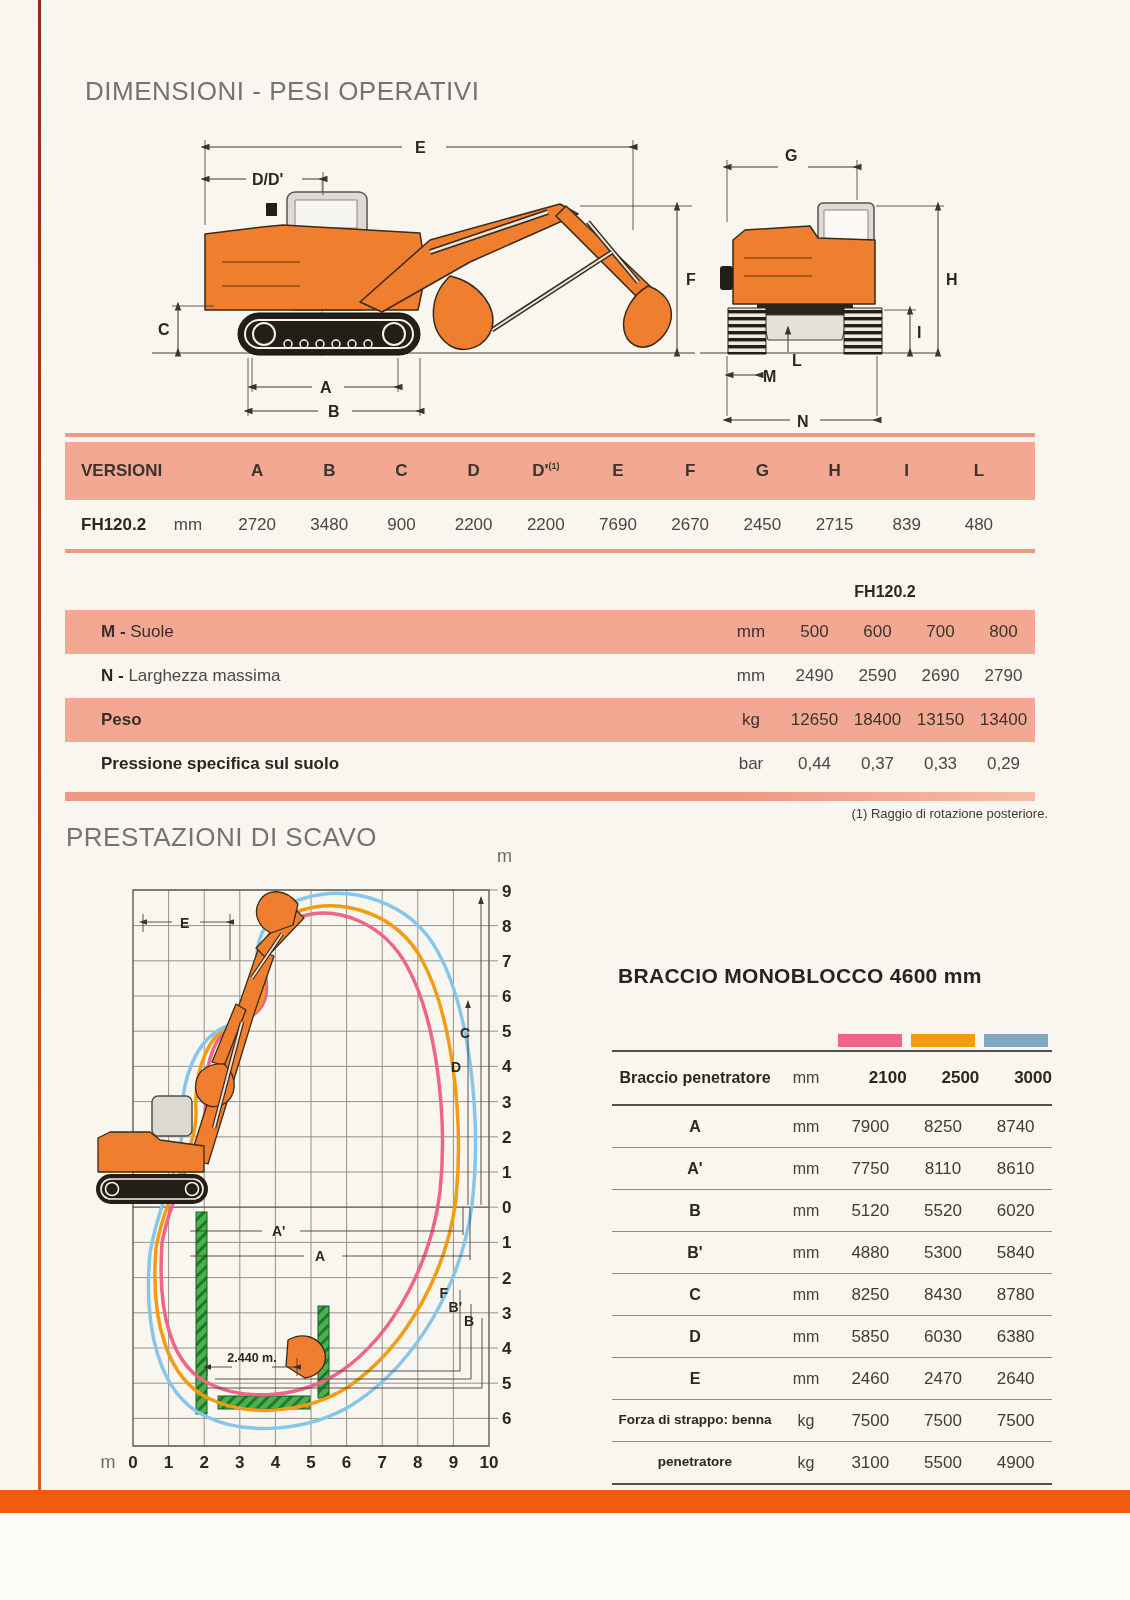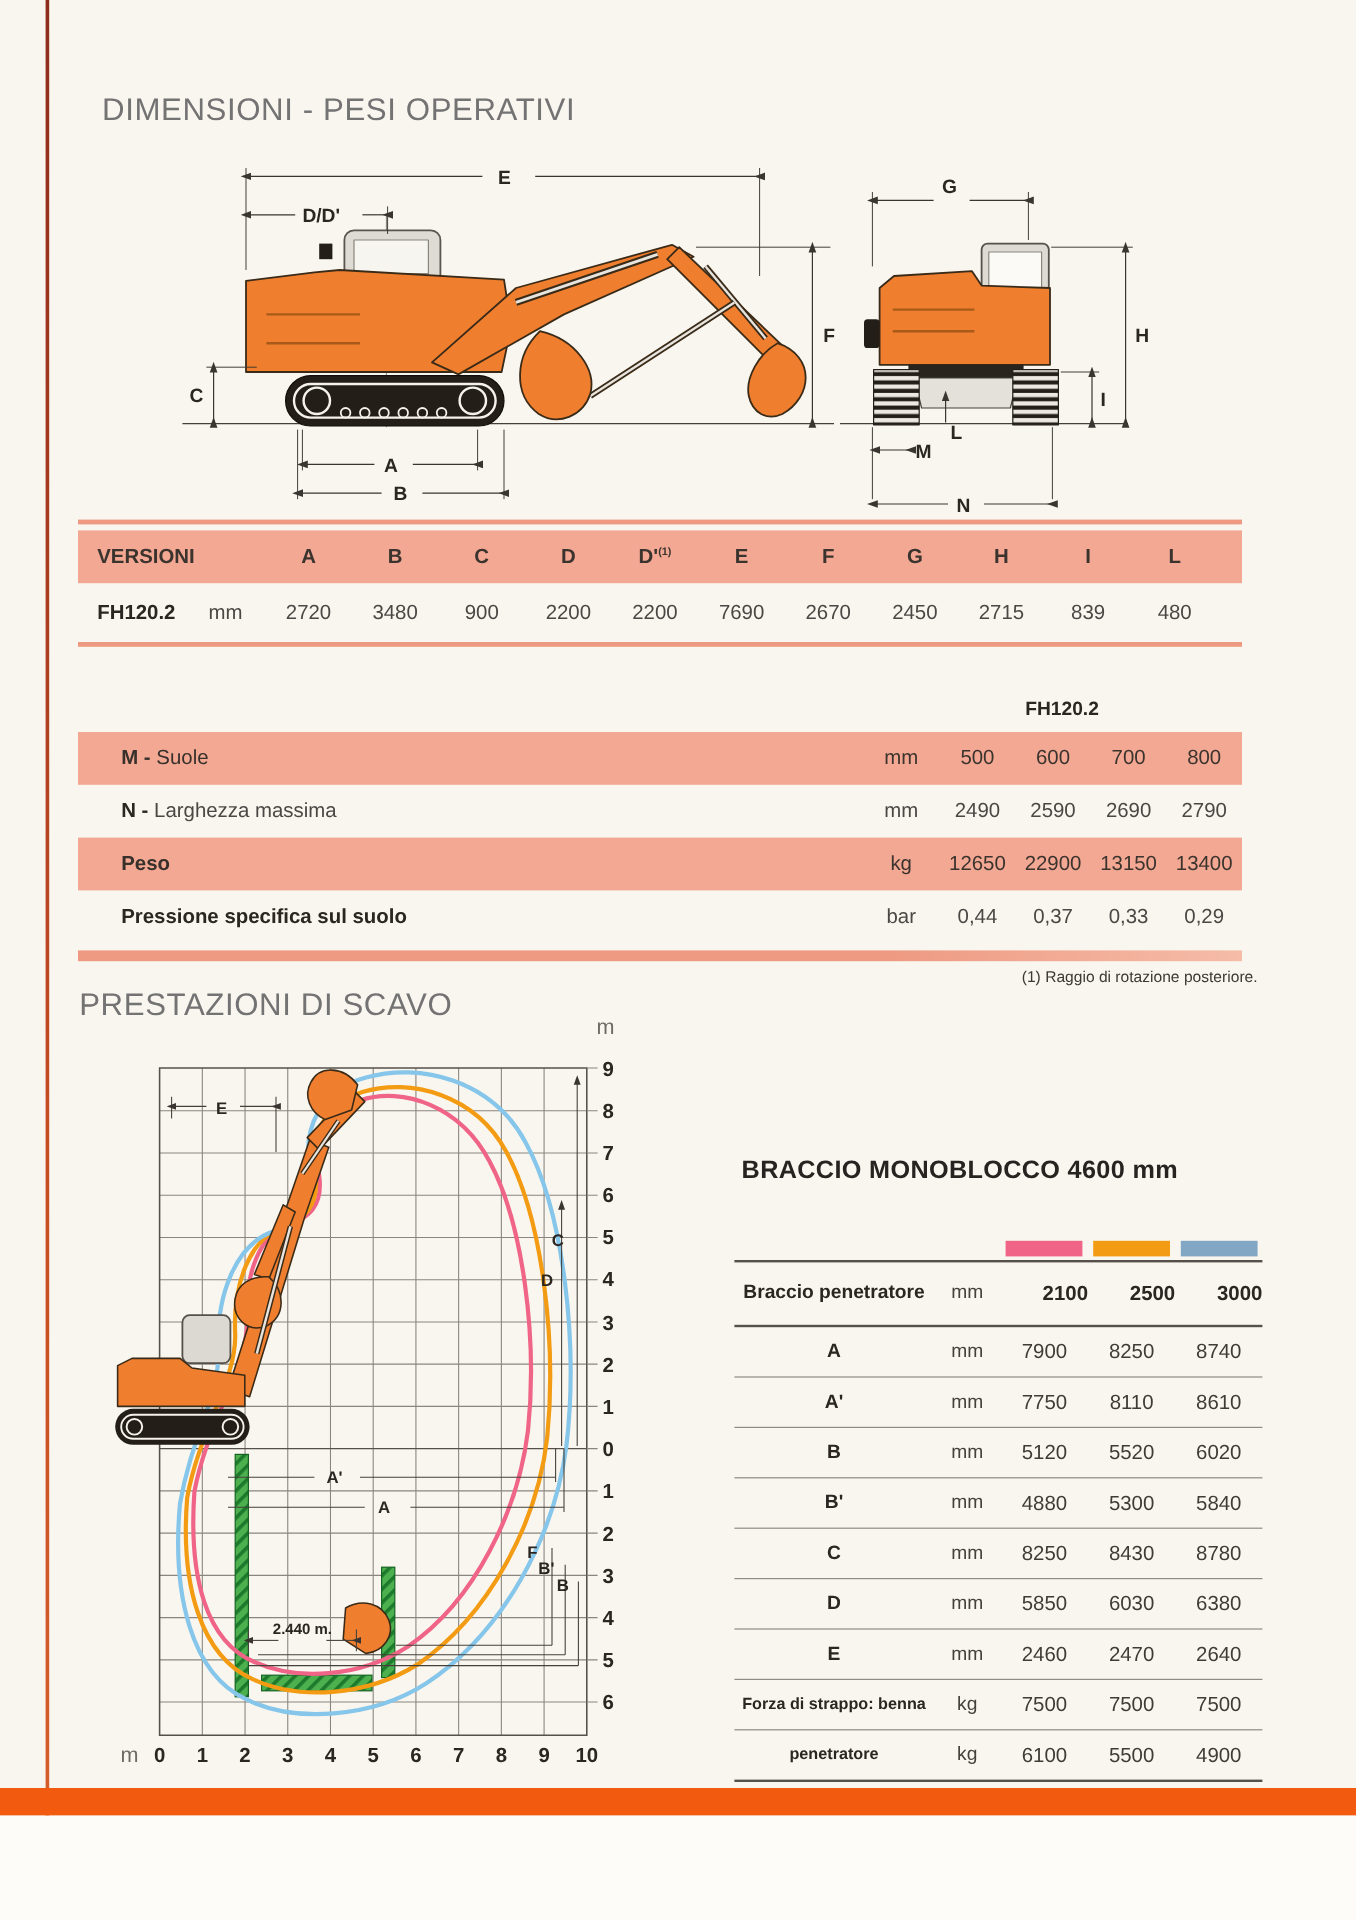--- a/index.html
+++ b/index.html
@@ -13,21 +13,21 @@
     background:linear-gradient(#8e2c1c,#c64c22 60%,#d8602c); }
   .h1 { position:absolute; font-weight:normal; font-size:26px; letter-spacing:.5px; color:#737373; }
   #title-dim { left:85px; top:76px; }
   #title-perf { left:66px; top:822px; }
   #boom-title { position:absolute; left:618px; top:964px; font-weight:bold; font-size:21px; letter-spacing:.3px; color:#282320;}
 
   
   #t1 { position:absolute; left:65px; top:433px; width:970px; }
   .strip { height:4px; background:#ee9a82; }
   .t1-grid { display:grid; grid-template-columns:90px 66px repeat(11,1fr); align-items:center; padding-right:20px; box-sizing:border-box; }
-  .t1-head { background:#f3a893; height:44px; margin-top:5px; font-weight:bold; font-size:17px; color:#3b332d; }
+  .t1-head { background:#f3a893; height:58px; margin-top:5px; font-weight:bold; font-size:17px; color:#3b332d; }
   .t1-row  { height:49px; font-size:17px; color:#4a4744; }
   .t1-grid > div { text-align:center; }
   .t1-grid .first { text-align:left; padding-left:16px; }
   .t1-row .model { font-weight:bold; color:#2b2622; }
   sup { font-size:9px; }
 
   
   #t2 { position:absolute; left:65px; top:610px; width:970px; }
   #t2-model { position:absolute; left:830px; top:583px; width:110px; text-align:center; font-weight:bold; font-size:16px; color:#2b2622;}
   .wt-row { display:grid; grid-template-columns:630px 64px 1fr 1fr 1fr 1fr; align-items:center; height:44px; font-size:17px; color:#4a4744;padding-left:24px; }
@@ -238,21 +238,21 @@
       <div>mm</div>
       <div>2490</div>
       <div>2590</div>
       <div>2690</div>
       <div>2790</div>
     </div>
     <div class="wt-row pink">
       <div class="wt-label"><span class="b">Peso</span><span class="t"></span></div>
       <div>kg</div>
       <div>12650</div>
-      <div>22900</div>
+      <div>18400</div>
       <div>13150</div>
       <div>13400</div>
     </div>
     <div class="wt-row">
       <div class="wt-label"><span class="b">Pressione specifica sul suolo</span><span class="t"></span></div>
       <div>bar</div>
       <div>0,44</div>
       <div>0,37</div>
       <div>0,33</div>
       <div>0,29</div>
@@ -452,21 +452,21 @@
     <div class="bt-cols bt-row">
       <div class="lbl small">Forza di strappo: benna</div>
         <div class="unit">kg</div>
       <div>7500</div>
         <div>7500</div>
         <div>7500</div>
     </div>
     <div class="bt-cols bt-row">
       <div class="lbl small">penetratore</div>
         <div class="unit">kg</div>
-      <div>6100</div>
+      <div>3100</div>
         <div>5500</div>
         <div>4900</div>
     </div>
   </div>
 
   <div id="bottom-bar"></div>
   <div id="below-bar"></div>
 </div>
 
 </body></html>

